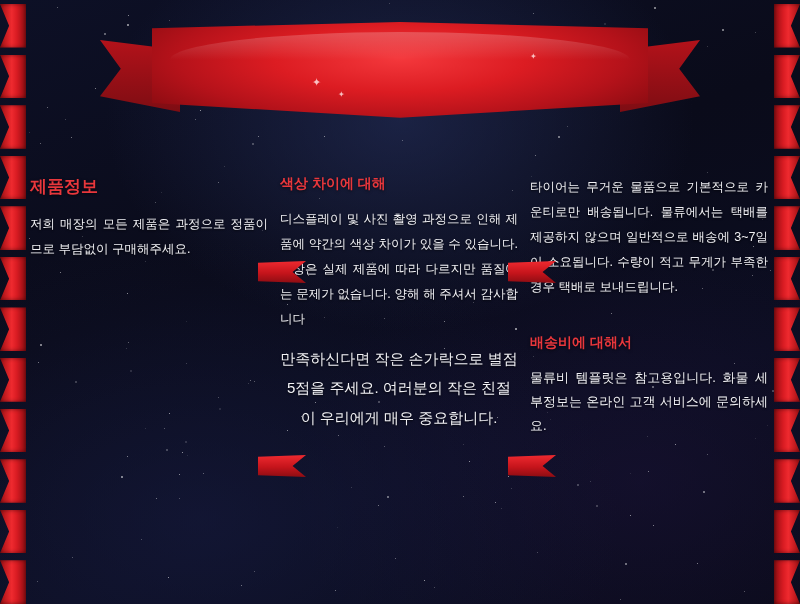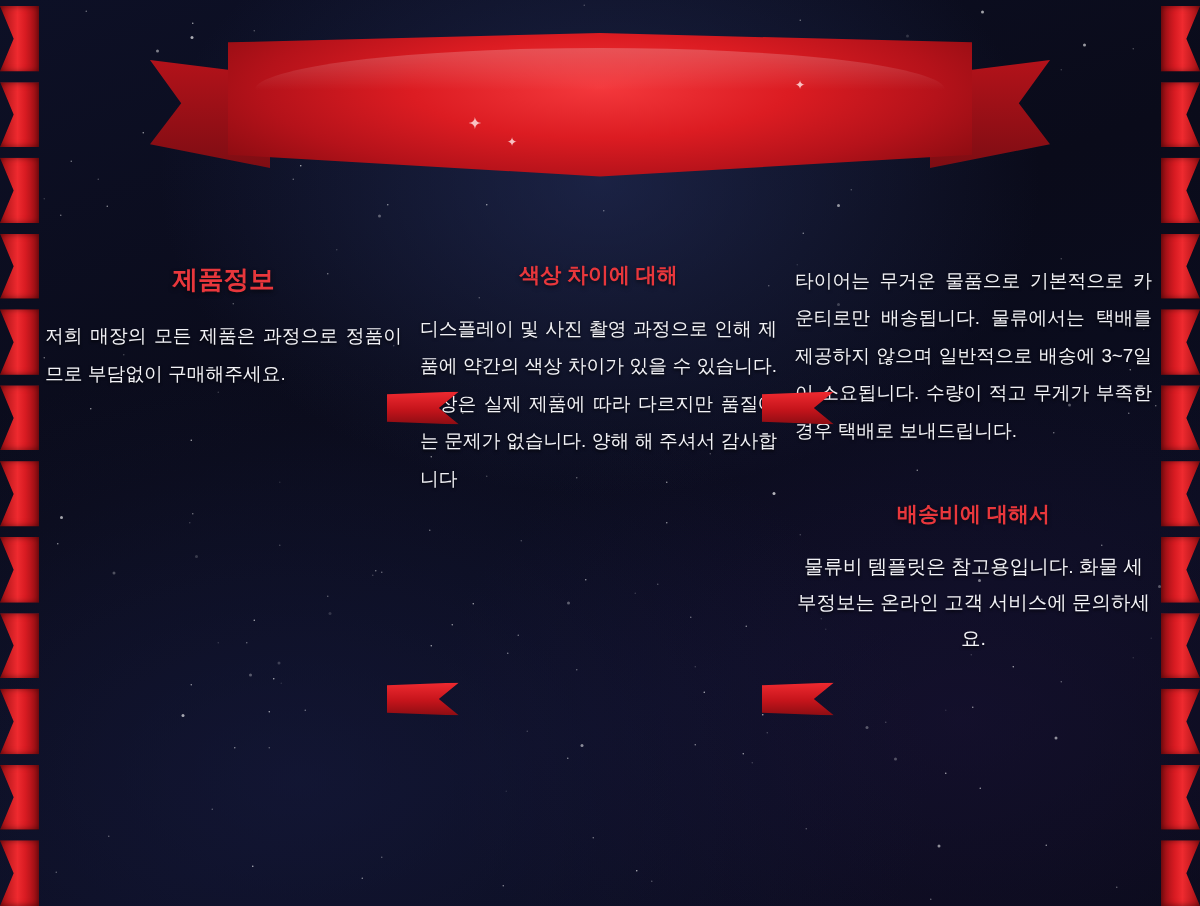--- a/index.html
+++ b/index.html
@@ -149,21 +149,21 @@
   .col.c1 { left: 0; }
   .col.c2 { left: 250px; }
   .col.c3 { left: 500px; }
 
   .block { position: relative; margin-bottom: 12px; }
 
   .sec-title {
     color: #e8373c;
     font-size: 17px;
     font-weight: bold;
-    text-align: center;
+    text-align: left;
     margin-bottom: 14px;
     text-shadow: 0 1px 3px rgba(0,0,0,0.6);
   }
   .sec-title.small {
     font-size: 14px;
   }
   .sec-body {
     color: #f2f2f6;
     font-size: 12.5px;
     line-height: 2.0;
@@ -171,21 +171,20 @@
     text-shadow: 0 1px 2px rgba(0,0,0,0.75);
   }
   .sec-body.big {
     font-size: 15px;
     line-height: 1.95;
     text-align: center;
   }
   .sec-body.mid {
     font-size: 13px;
     line-height: 1.85;
-    text-align: center;
   }
 
   
   .flag {
     position: absolute;
     width: 48px;
     height: 22px;
     background: linear-gradient(180deg, #ef2a30 0%, #c5141b 55%, #8d0d13 100%);
     clip-path: polygon(0 8%, 100% 0, 72% 50%, 100% 100%, 0 92%);
     box-shadow: 0 2px 6px rgba(0,0,0,0.5);
@@ -421,20 +420,21 @@
         <div class="sec-body">저희 매장의 모든 제품은 과정으로 정품이므로 부담없이 구매해주세요.</div>
       </div>
     </div>
 
     <div class="col c2">
       <div class="block">
         <div class="sec-title small">색상 차이에 대해</div>
         <div class="sec-body">디스플레이 및 사진 촬영 과정으로 인해 제품에 약간의 색상 차이가 있을 수 있습니다. 색상은 실제 제품에 따라 다르지만 품질에는 문제가 없습니다. 양해 해 주셔서 감사합니다</div>
       </div>
       <div class="block" style="margin-top:10px;">
+        <div class="sec-body big">만족하신다면 작은 손가락으로 별점 5점을 주세요. 여러분의 작은 친절이 우리에게 매우 중요합니다.</div>
       </div>
     </div>
 
     <div class="col c3">
       <div class="block">
         <div class="sec-body">타이어는 무거운 물품으로 기본적으로 카운티로만 배송됩니다. 물류에서는 택배를 제공하지 않으며 일반적으로 배송에 3~7일이 소요됩니다. 수량이 적고 무게가 부족한 경우 택배로 보내드립니다.</div>
       </div>
       <div class="block" style="margin-top:34px;">
         <div class="sec-title small">배송비에 대해서</div>
         <div class="sec-body mid">물류비 템플릿은 참고용입니다. 화물 세부정보는 온라인 고객 서비스에 문의하세요.</div>

